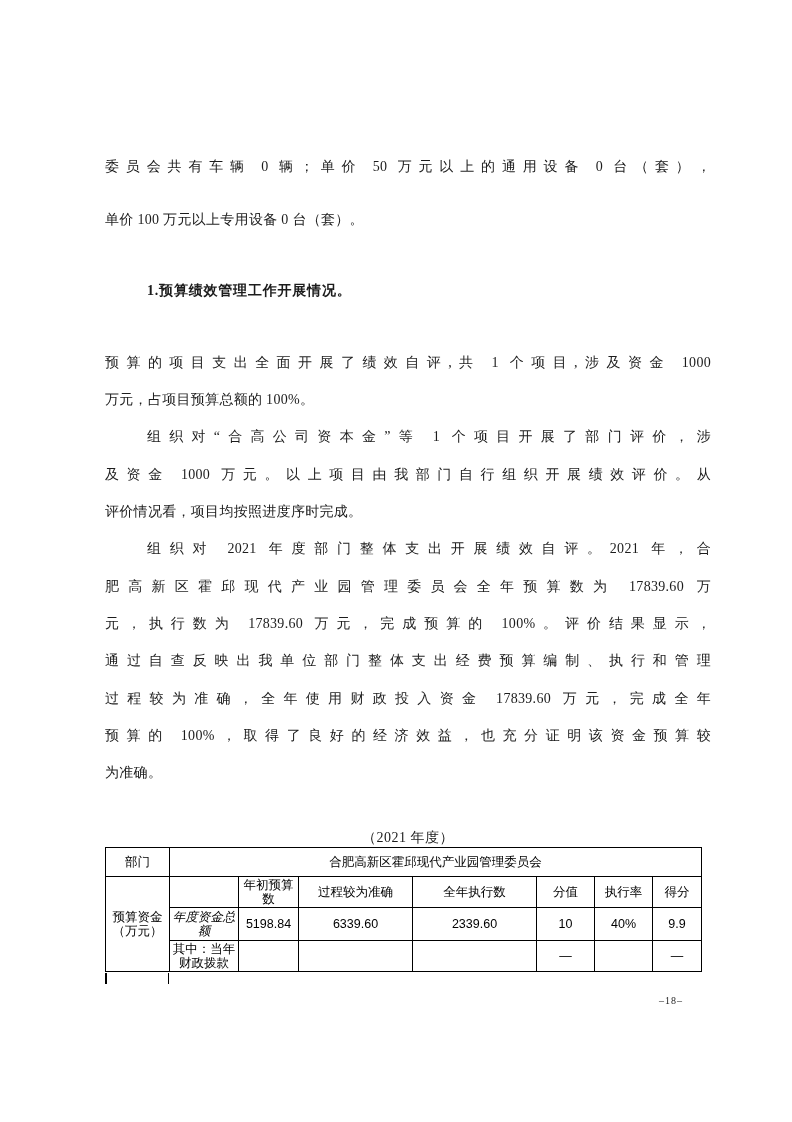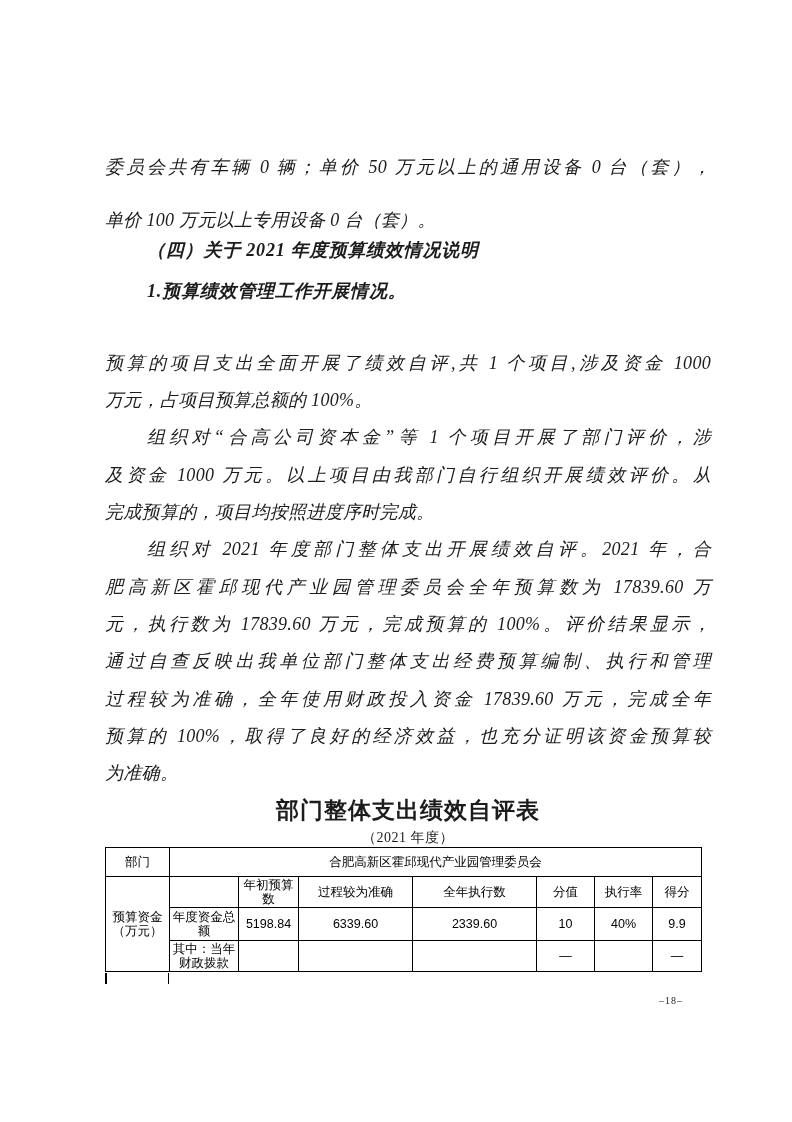--- a/index.html
+++ b/index.html
@@ -3,21 +3,21 @@
 <meta charset="utf-8">
 <style>
   html,body{margin:0;padding:0;background:#e8e8e8;}
   .page{
     position:relative;width:792px;height:1122px;margin:0 auto;
     background:#ffffff;color:#1c1c1c;overflow:hidden;
     font-family:"Liberation Serif","DejaVu Serif",serif;
   }
   .line{
     position:absolute;left:105px;width:606px;
-    font-size:18px;line-height:24px;letter-spacing:0.3px;font-style:italic;
+    font-size:14px;line-height:24px;letter-spacing:0.3px;
   }
   .j{text-align:justify;text-align-last:justify;text-justify:inter-ideograph;}
   .indent{text-indent:42px;}
   .bold{font-weight:bold;letter-spacing:0.8px;}
   .doc-title{
     position:absolute;left:105px;width:606px;text-align:center;
     font-size:23px;font-weight:bold;letter-spacing:1px;
   }
   .doc-subtitle{
     position:absolute;left:105px;width:606px;text-align:center;
@@ -31,57 +31,55 @@
   }
   table.selfeval td{
     border:1px solid #000;text-align:center;vertical-align:middle;
     padding:1px 2px;overflow:hidden;
   }
   td.bt{border-top-width:2px;}
   td.bl{border-left-width:2px;}
   td.br{border-right-width:2px;}
   td.bb2{border-bottom-width:2px;}
   td.nb{border-bottom:none;}
-  td.left{text-align:left;}
+  td.left{text-align:left;font-style:italic;}
   .col1-tail{
     position:absolute;left:105px;top:973px;width:64px;height:11px;
     box-sizing:border-box;border-left:2px solid #000;border-right:1px solid #000;
   }
   .page-number{
     position:absolute;top:995px;left:611px;width:120px;text-align:center;
     font-size:10px;letter-spacing:1px;
   }
 </style>
 </head>
 <body>
 
 <div class="page">
 
   <div class="line j" style="top:155px;">委员会共有车辆 0 辆；单价 50 万元以上的通用设备 0 台（套），</div>
   <div class="line" style="top:200px;margin-top:8px;">单价 100 万元以上专用设备 0 台（套）。</div>
 
-  <div class="line bold indent" style="top:238px;">（四）关于 2021 年度预算绩效情况说明</div>
   <div class="line bold indent" style="top:279px;">1.预算绩效管理工作开展情况。</div>
 
   <div class="line j" style="top:350.5px;">预算的项目支出全面开展了绩效自评,共 1 个项目,涉及资金 1000</div>
   <div class="line" style="top:388px;">万元，占项目预算总额的 100%。</div>
 
   <div class="line j indent" style="top:425px;">组织对“合高公司资本金”等 1 个项目开展了部门评价，涉</div>
   <div class="line j" style="top:462.5px;">及资金 1000 万元。以上项目由我部门自行组织开展绩效评价。从</div>
-  <div class="line" style="top:500px;">完成预算的，项目均按照进度序时完成。</div>
+  <div class="line" style="top:500px;">评价情况看，项目均按照进度序时完成。</div>
 
   <div class="line j indent" style="top:537px;">组织对 2021 年度部门整体支出开展绩效自评。2021 年，合</div>
   <div class="line j" style="top:574.5px;">肥高新区霍邱现代产业园管理委员会全年预算数为 17839.60 万</div>
   <div class="line j" style="top:612px;">元，执行数为 17839.60 万元，完成预算的 100%。评价结果显示，</div>
   <div class="line j" style="top:649px;">通过自查反映出我单位部门整体支出经费预算编制、执行和管理</div>
   <div class="line j" style="top:686.5px;">过程较为准确，全年使用财政投入资金 17839.60 万元，完成全年</div>
   <div class="line j" style="top:724px;">预算的 100%，取得了良好的经济效益，也充分证明该资金预算较</div>
   <div class="line" style="top:761px;">为准确。</div>
 
-  <div class="doc-title" style="top:795px;">部门整体支出绩效自评表</div>
   <div class="doc-subtitle" style="top:829px;">（2021 年度）</div>
 
   <table class="selfeval">
     <colgroup>
       <col style="width:64px">
         <col style="width:69px">
         <col style="width:60px">
         <col style="width:114px">
       <col style="width:124px">
         <col style="width:58px">

